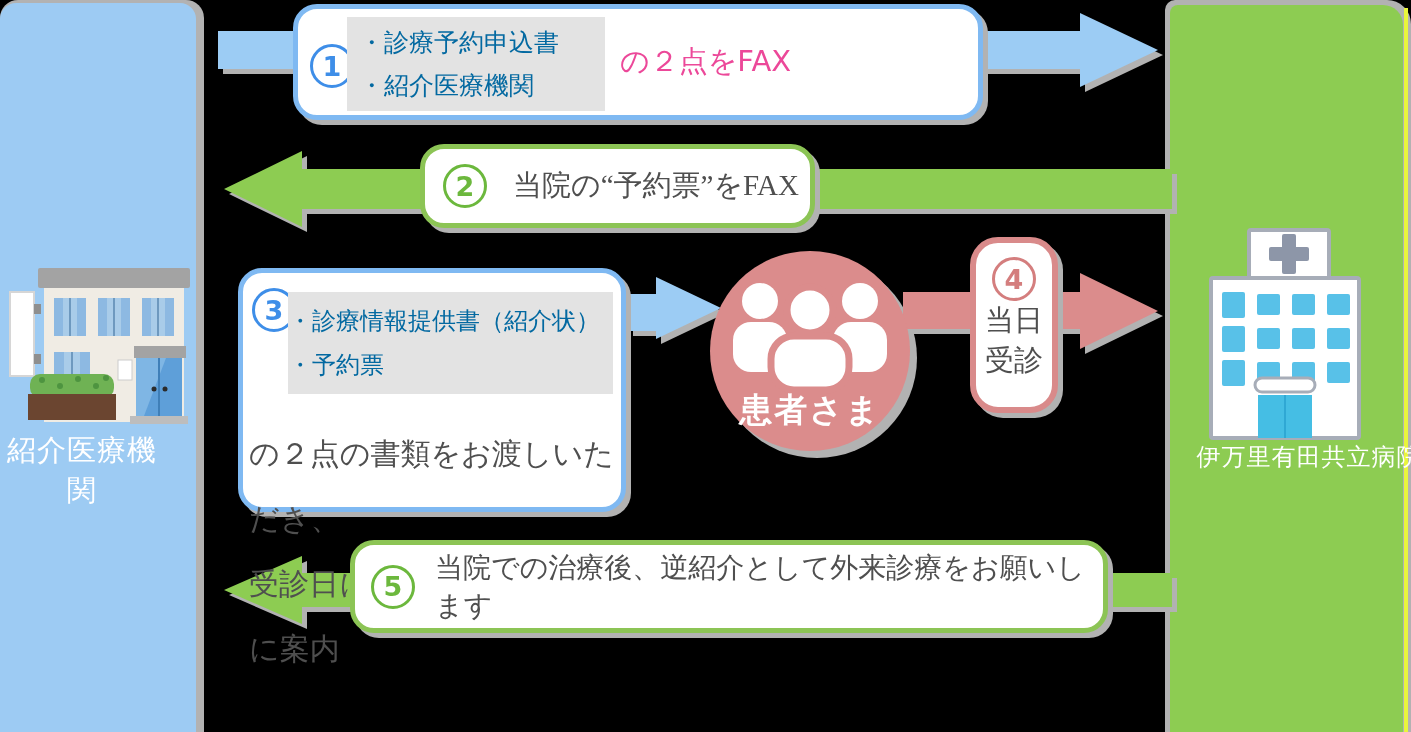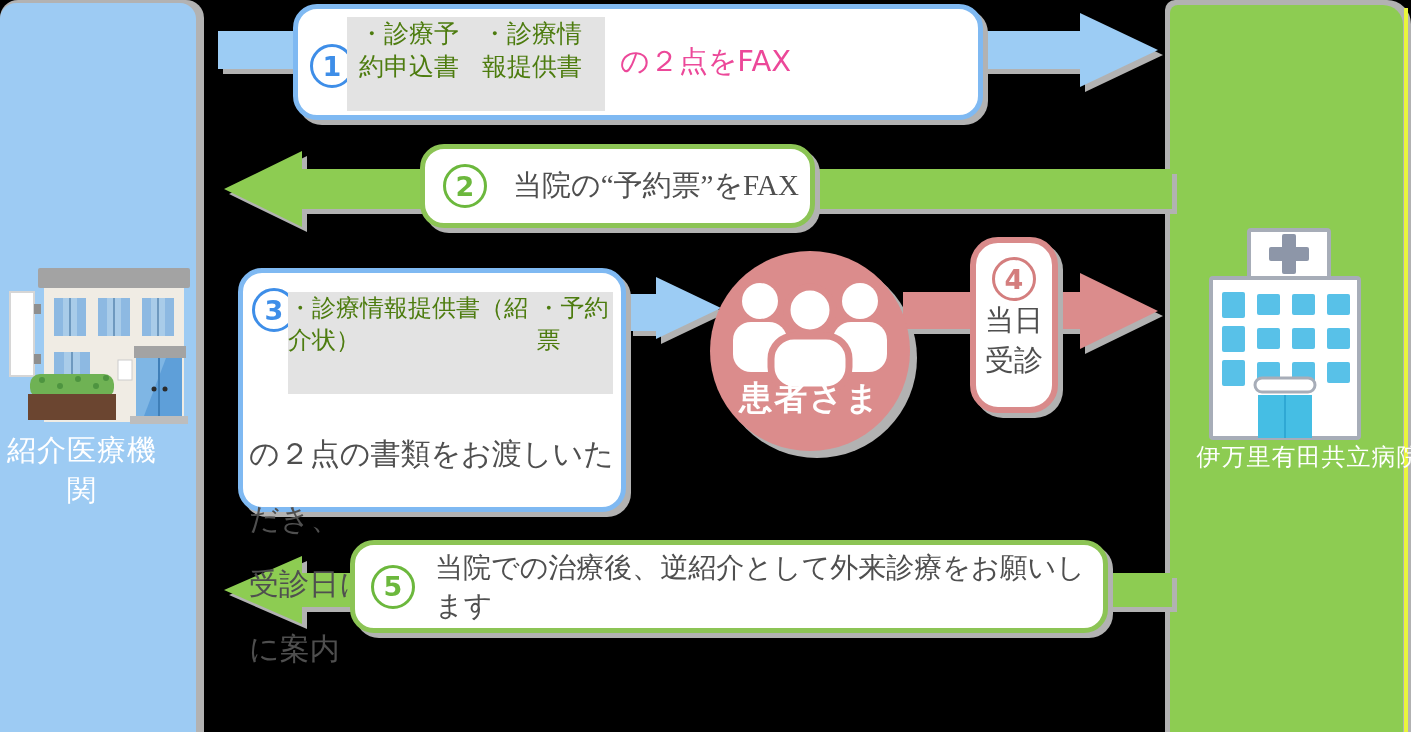--- a/index.html
+++ b/index.html
@@ -35,38 +35,38 @@
   .box4{left:970px;top:237px;width:88px;height:176px;display:flex;flex-direction:column;align-items:center;}
   .box5{left:350px;top:540px;width:758px;height:93px;display:flex;align-items:center;}
   
   .numcircle{display:flex;align-items:center;justify-content:center;
     width:44px;height:44px;border-radius:50%;box-sizing:border-box;
     font-weight:bold;font-size:27px;flex:0 0 auto;}
   .num-blue{border:3px solid #3E8EE8;color:#3E8EE8;}
   .num-green{border:3px solid #6CB83D;color:#6CB83D;}
   .num-pink{border:3px solid #D47E7E;color:#D47E7E;}
   
-  .docpanel{position:absolute;background:#E3E3E3;display:flex;flex-direction:row;
-    justify-content:space-evenly;box-sizing:border-box;color:#4d7c0f;}
+  .docpanel{position:absolute;background:#E3E3E3;display:flex;flex-direction:column;
+    justify-content:space-evenly;box-sizing:border-box;color:#0369a1;}
   .box1 .numcircle{position:absolute;left:12px;top:35px;}
   .box1 .docpanel{left:49px;top:8px;width:258px;height:94px;padding-left:12px;font-size:25px;}
   .box1-suffix{position:absolute;left:322px;top:0;height:106px;display:flex;
     align-items:center;font-size:29px;color:#ec4899;}
   .box2 .numcircle{margin-left:18px;}
   .box2-text{margin-left:26px;font-size:29px;color:#4F4F4F;font-family:Liberation Serif, serif;}
   .box3 .numcircle{position:absolute;left:9px;top:15px;}
   .box3 .docpanel{left:45px;top:19px;width:325px;height:102px;font-size:24px;}
   .box3-note{position:absolute;left:6px;top:148px;width:370px;font-size:30px;
     line-height:65px;color:#4F4F4F;}
   .box4 .numcircle{margin-top:14px;}
   .box4-line{font-size:29px;color:#4F4F4F;}
   .box5 .numcircle{margin-left:16px;}
   .box5-text{margin-left:20px;font-size:28px;color:#4F4F4F;}
   
-  .patient-label{position:absolute;left:710px;top:376px;width:200px;text-align:center;
+  .patient-label{position:absolute;left:710px;top:388px;width:200px;text-align:center;
     font-size:33px;font-weight:bold;color:#fff;letter-spacing:2px;}
 </style>
 </head>
 <body>
 
 <div class="canvas">
 
   <div class="left-col-outer">
     <div class="left-col"></div>
   </div>
@@ -177,21 +177,21 @@
       <rect x="50" y="150" width="60" height="14" rx="7" fill="#FFFFFF" stroke="#A7ADB8" stroke-width="3"></rect>
       <rect x="53" y="167" width="54" height="43" fill="#45BEE4"></rect>
       <rect x="79" y="167" width="2" height="43" fill="#2FA8D4"></rect>
     </g>
   </svg>
 
   <div class="stepbox box-blue box1">
     <span class="numcircle num-blue">1</span>
     <div class="docpanel">
       <div>・診療予約申込書</div>
-      <div>・診療情報提供書</div>
+      <div>・紹介医療機関</div>
     </div>
     <div class="box1-suffix">の２点をFAX</div>
   </div>
 
   <div class="stepbox box-green box2">
     <span class="numcircle num-green">2</span>
     <div class="box2-text">当院の“予約票”をFAX</div>
   </div>
 
   <div class="stepbox box-blue box3">

